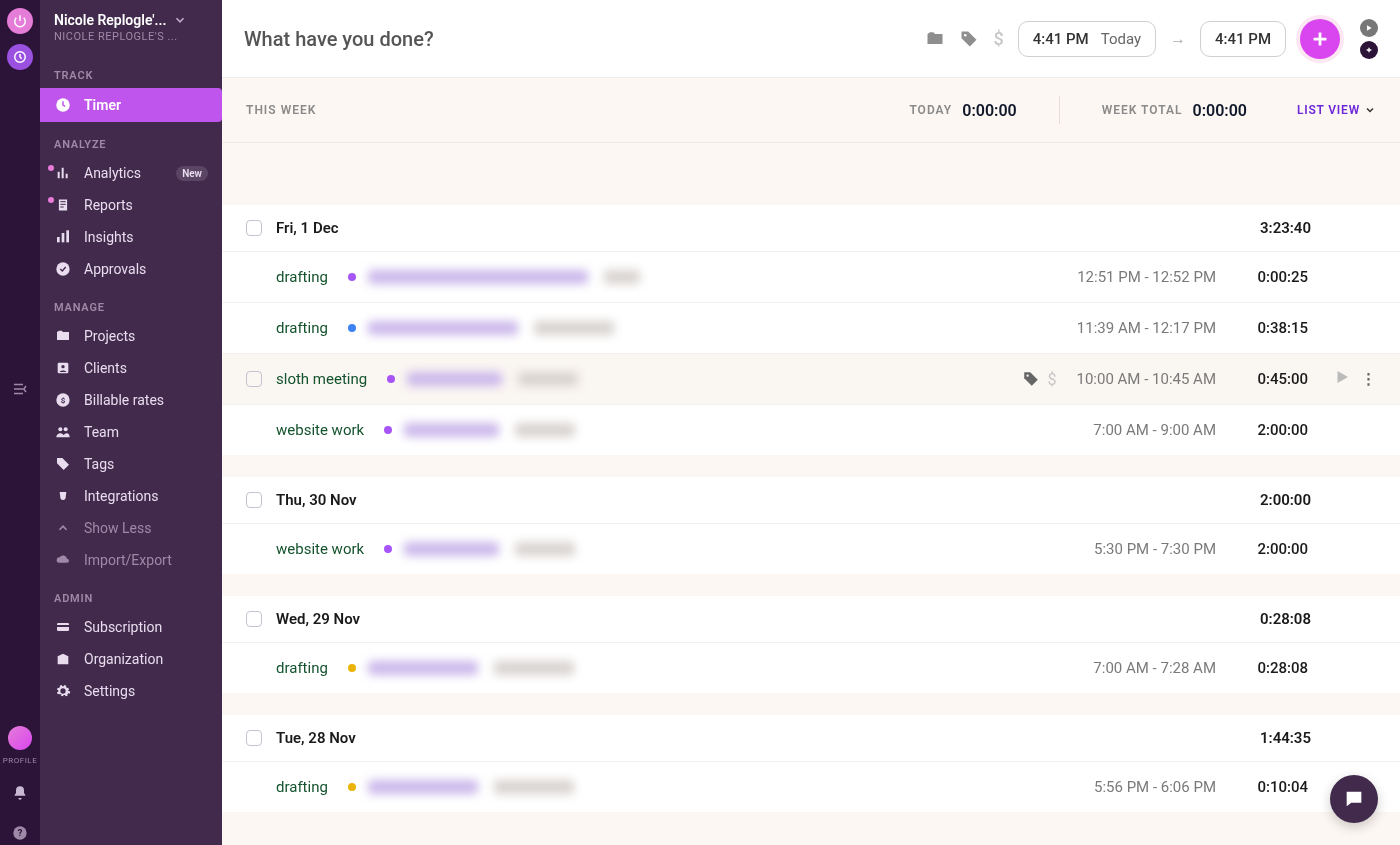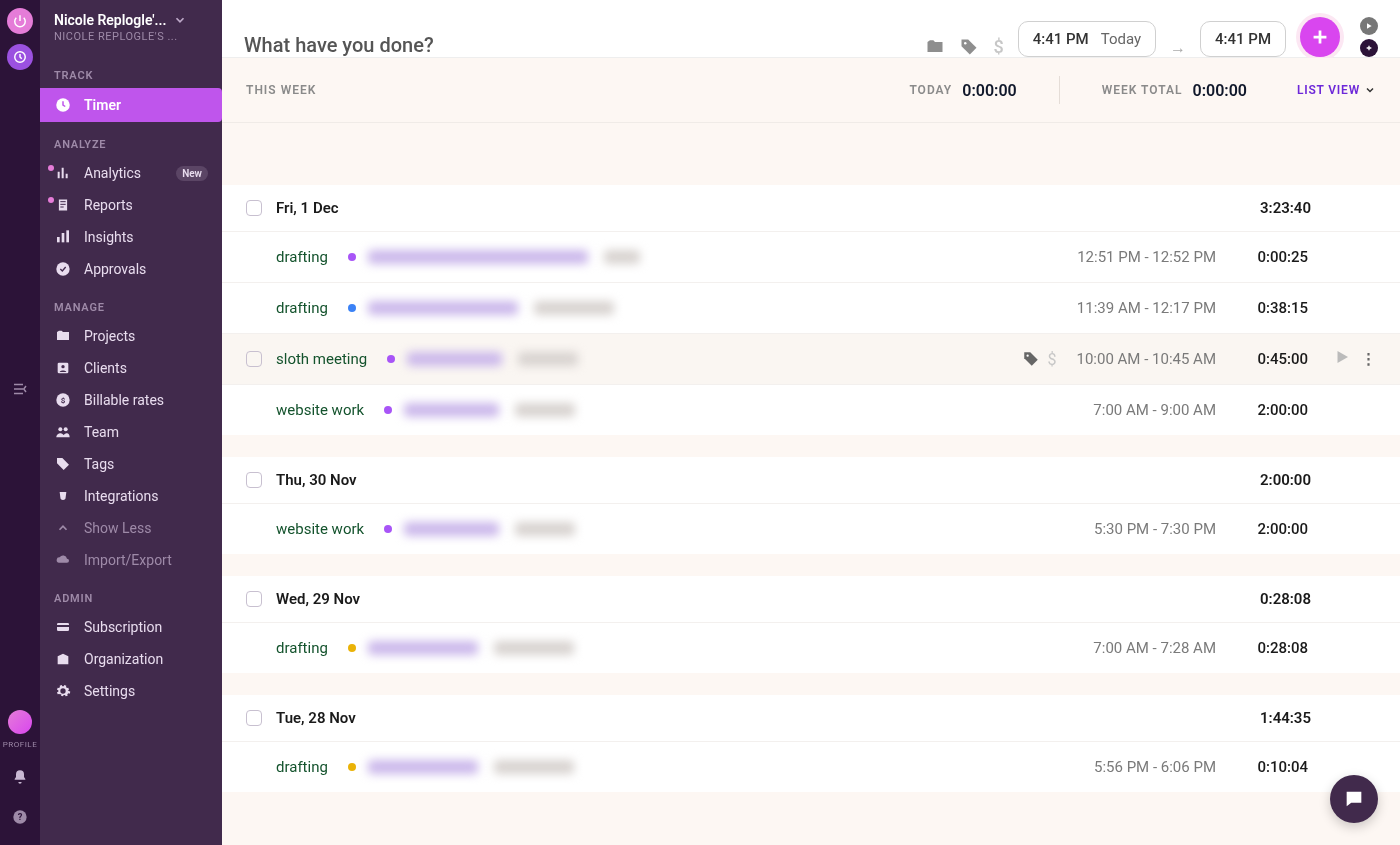--- a/index.html
+++ b/index.html
@@ -2,42 +2,42 @@
 <html><head>
 <meta charset="utf-8">
 <style>
 * { margin:0; padding:0; box-sizing:border-box; font-family:-apple-system,BlinkMacSystemFont,"Segoe UI",Roboto,sans-serif; }
 body { width:1400px; height:845px; overflow:hidden; position:relative; background:#fff; }
 
 .rail { position:absolute; left:0; top:0; width:40px; height:845px; background:#2c1338; display:flex; flex-direction:column; align-items:center; padding-top:8px; }
 .rail .orb { width:26px; height:26px; border-radius:50%; display:flex; align-items:center; justify-content:center; margin-bottom:10px; }
 .rail .orb1 { background:#e57cd8; }
 .rail .orb2 { background:#9b51e0; }
-.rail .bottom { margin-top:auto; display:flex; flex-direction:column; align-items:center; gap:20px; padding-bottom:16px; }
+.rail .bottom { margin-top:auto; display:flex; flex-direction:column; align-items:center; gap:20px; padding-bottom:0; }
 .rail .avatar { width:24px; height:24px; border-radius:50%; background:linear-gradient(135deg,#e57cd8,#d946ef); }
 .rail .profile-label { font-size:8px; color:#9e8aa8; letter-spacing:.5px; margin-top:-14px; }
 .rail .bell { color:#c9b8d3; }
 .rail .help { color:#9e8aa8; }
 .rail .middle-icon { color:#9e8aa8; margin-top:300px; }
 
 .sidebar { position:absolute; left:40px; top:0; width:182px; height:845px; background:#412a4c; color:#e8dcee; overflow-y:auto; }
 .sidebar::-webkit-scrollbar{width:0}
 .ws-hdr { padding:12px 14px 10px; }
 .ws-name { font-size:14px; font-weight:600; color:#fff; display:flex; align-items:center; gap:6px; }
 .ws-sub { font-size:11px; color:#9e8aa8; letter-spacing:.5px; margin-top:2px; }
 .section-label { font-size:11px; font-weight:600; color:#9e8aa8; letter-spacing:.8px; padding:16px 14px 6px; }
 .nav-item { display:flex; align-items:center; gap:12px; padding:8px 14px; font-size:14px; color:#e8dcee; cursor:pointer; }
 .nav-item.active { background:#bf55ec; color:#fff; font-weight:600; border-top-right-radius:4px; border-bottom-right-radius:4px; }
 .nav-item .ico { width:18px; display:flex; align-items:center; justify-content:center; }
 .nav-item.dim { color:#9e8aa8; }
 .badge-new { background:#5b4565; color:#e8dcee; font-size:10px; padding:2px 6px; border-radius:10px; margin-left:auto; font-weight:600; }
 .dot-notif { width:6px; height:6px; background:#e57cd8; border-radius:50%; position:absolute; margin-left:-6px; margin-top:-10px; }
 
 .main { position:absolute; left:222px; top:0; right:0; height:845px; background:#fff; display:flex; flex-direction:column; }
-.topbar { height:58px; display:flex; align-items:flex-end; padding:0 22px; gap:14px; border-bottom:1px solid #eee; }
+.topbar { height:78px; display:flex; align-items:center; padding:0 22px; gap:14px; border-bottom:1px solid #eee; }
 .topbar-input { flex:1; font-size:20px; color:#222; border:none; outline:none; }
 .topbar-input::placeholder { color:#555; font-weight:500; }
 .topbar .ico-btn { color:#8e8e8e; cursor:pointer; display:flex; align-items:center; }
 .time-box { border:1.5px solid #d0d0d0; border-radius:10px; padding:8px 14px; display:flex; align-items:center; gap:12px; font-size:15px; }
 .time-box .t { font-weight:500; color:#333; }
 .time-box .d { color:#666; }
 .arrow { color:#aaa; font-size:16px; }
 .fab { width:40px; height:40px; border-radius:50%; background:#d946ef; display:flex; align-items:center; justify-content:center; color:#fff; font-size:22px; box-shadow:0 0 0 4px #fce7f3; cursor:pointer; }
 .mini-col { display:flex; flex-direction:column; gap:4px; margin-left:6px; }
 .mini-btn { width:18px; height:18px; border-radius:50%; display:flex; align-items:center; justify-content:center; font-size:10px; }

